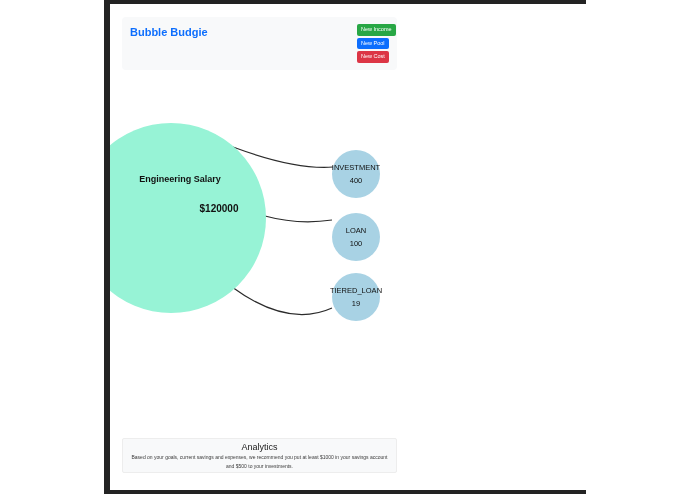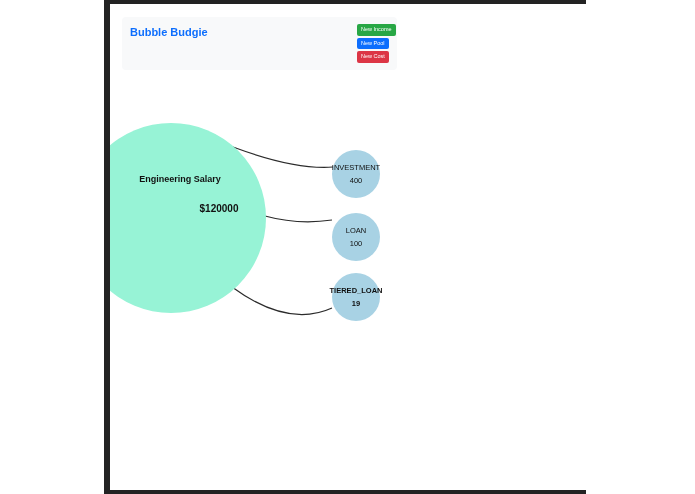--- a/index.html
+++ b/index.html
@@ -73,21 +73,25 @@
       <div class="big-value" style="left:62px; top:199px;margin-left:47px;">$120000</div>
 
       <div class="node-label" style="left:246px; top:170px;">
         <div class="small-name">INVESTMENT</div>
         <div class="small-value">400</div>
       </div>
       <div class="node-label" style="left:246px; top:233px;">
         <div class="small-name">LOAN</div>
         <div class="small-value">100</div>
       </div>
-      <div class="node-label" style="left:246px; top:293px;font-weight:bold;">
+      <div class="node-label" style="left:246px; top:293px;">
         <div class="small-name">TIERED_LOAN</div>
         <div class="small-value">19</div>
       </div>
     </div>
 
+    <div class="analytics">
+      <div class="analytics-title">Analytics</div>
+      <div class="analytics-body">Based on your goals, current savings and expenses, we recommend you put at least $1000 in your savings account and $500 to your investments.</div>
+    </div>
 
   </div>
 </div>
 
 </body></html>

